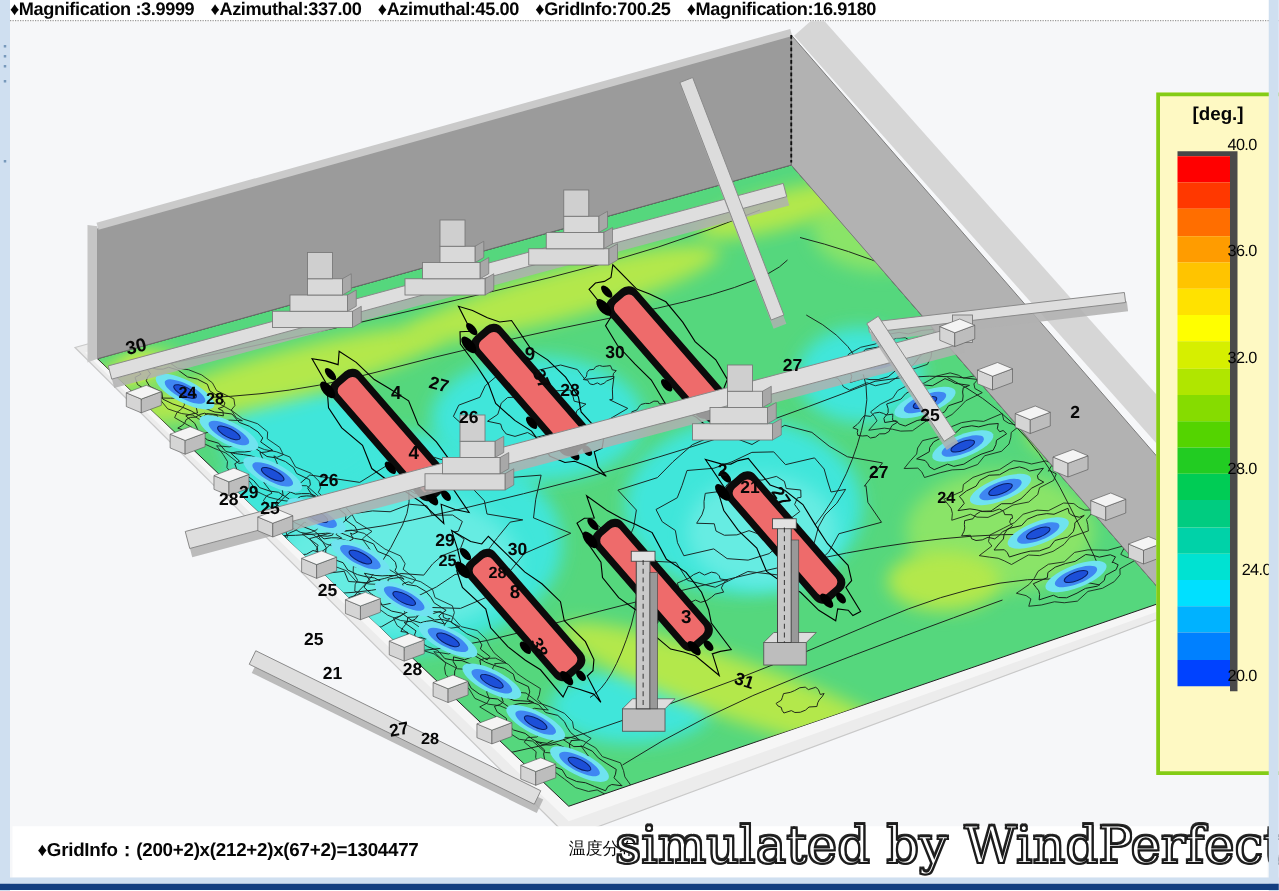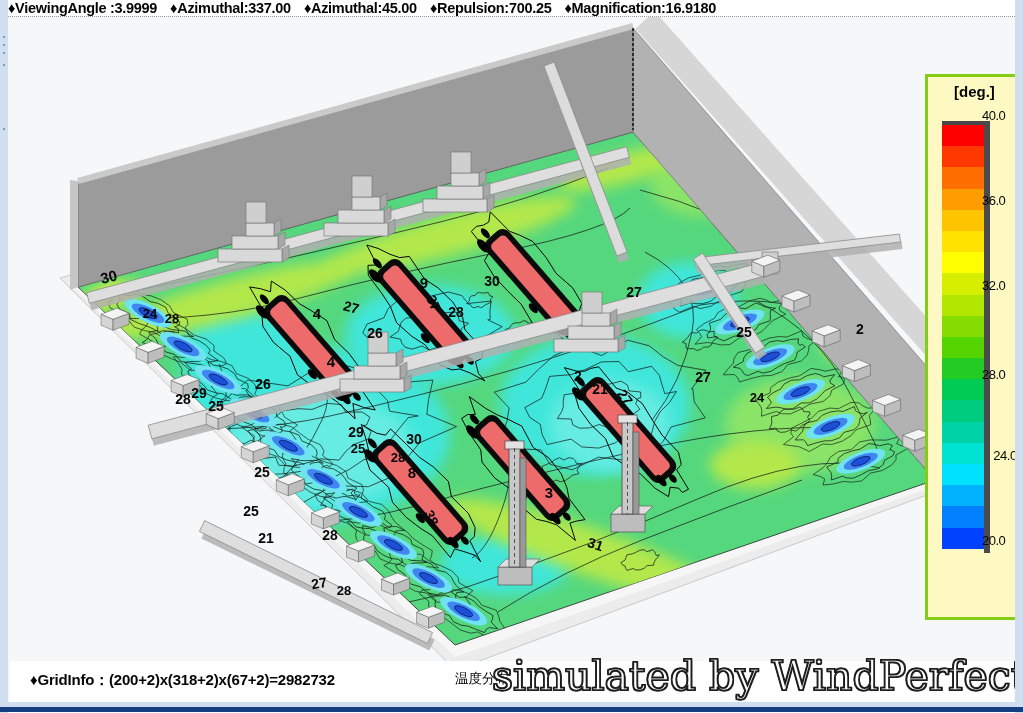--- a/index.html
+++ b/index.html
@@ -482,21 +482,21 @@
         <text transform="translate(703 382) rotate(0)" font-size="14" font-weight="bold" fill="#070707" text-anchor="middle" font-family="Liberation Sans, sans-serif">27</text>
         <text transform="translate(744 337) rotate(0)" font-size="14" font-weight="bold" fill="#070707" text-anchor="middle" font-family="Liberation Sans, sans-serif">25</text>
         <text transform="translate(757 402) rotate(0)" font-size="13" font-weight="bold" fill="#070707" text-anchor="middle" font-family="Liberation Sans, sans-serif">24</text>
         <text transform="translate(860 334) rotate(0)" font-size="14" font-weight="bold" fill="#070707" text-anchor="middle" font-family="Liberation Sans, sans-serif">2</text>
         <text transform="translate(600 394) rotate(0)" font-size="14" font-weight="bold" fill="#070707" text-anchor="middle" font-family="Liberation Sans, sans-serif">21</text>
         <text transform="translate(621 400) rotate(55)" font-size="14" font-weight="bold" fill="#070707" text-anchor="middle" font-family="Liberation Sans, sans-serif">27</text>
         <text transform="translate(578 381) rotate(0)" font-size="14" font-weight="bold" fill="#070707" text-anchor="middle" font-family="Liberation Sans, sans-serif">2</text>
       </g>
   </svg>
 
-  <div class="topbar" id="toolbar"><span>♦ViewingAngle :3.9999</span><span>♦Azimuthal:337.00</span><span>♦Azimuthal:45.00</span><span>♦Repulsion:700.25</span><span>♦Magnification:16.9180</span></div>
+  <div class="topbar" id="toolbar"><span>♦Magnification :3.9999</span><span>♦Azimuthal:337.00</span><span>♦Azimuthal:45.00</span><span>♦GridInfo:700.25</span><span>♦Magnification:16.9180</span></div>
 
   <div class="legend">
     <div class="legend-title">[deg.]</div>
     <div class="legend-shadow"></div>
     <div class="legend-bar" id="legend-bar">
         <div class="band" style="background: rgb(255, 0, 0);"></div>
         <div class="band" style="background: rgb(255, 56, 0);"></div>
         <div class="band" style="background: rgb(255, 110, 0);"></div>
         <div class="band" style="background: rgb(255, 156, 0);"></div>
         <div class="band" style="background: rgb(255, 196, 0);"></div>
@@ -520,21 +520,21 @@
         <div style="top: 31px;">40.0</div>
         <div style="top: 116px;">36.0</div>
         <div style="top: 201px;">32.0</div>
         <div style="top: 290px;">28.0</div>
         <div style="top: 371px; text-align: center;">24.0</div>
         <div style="top: 456px;">20.0</div>
       </div>
   </div>
 
   <div class="statusbar">
-    <div class="gridinfo">♦GridInfo：(200+2)x(318+2)x(67+2)=2982732</div>
+    <div class="gridinfo">♦GridInfo：(200+2)x(212+2)x(67+2)=1304477</div>
     <div class="caption">温度分布</div>
   </div>
   <div class="watermark">simulated by WindPerfectDX</div>
 
   <div class="frame-left">
     <div class="dot" style="left:3px;top:36px;"></div>
       <div class="dot" style="left:3px;top:44px;"></div>
     <div class="dot" style="left:3px;top:52px;"></div>
       <div class="dot" style="left:3px;top:64px;"></div>
     <div class="dot" style="left:3px;top:128px;"></div>

